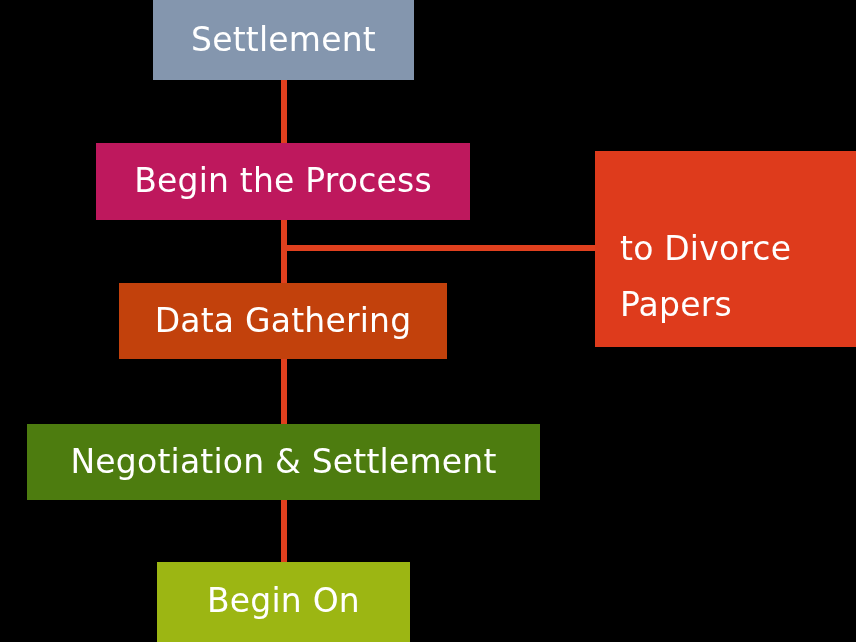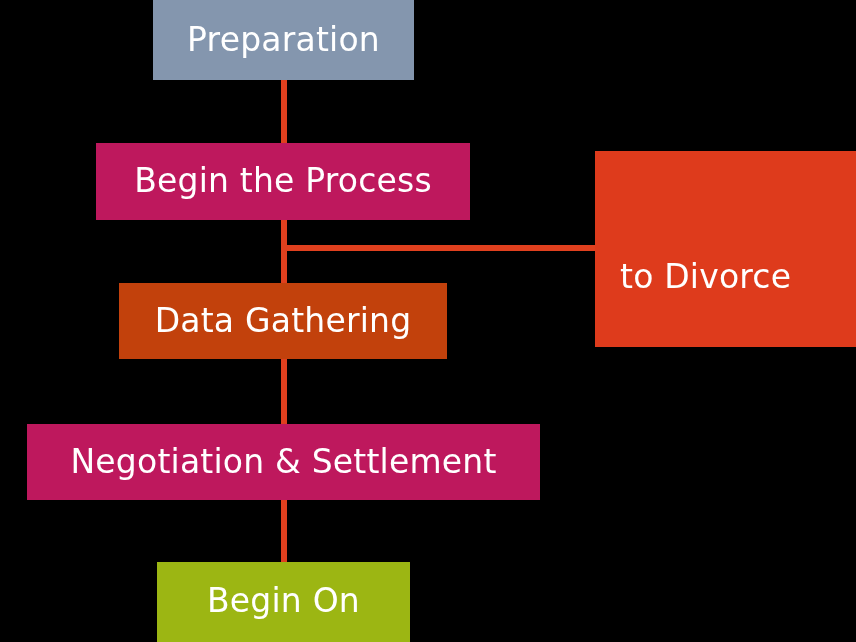--- a/index.html
+++ b/index.html
@@ -94,39 +94,40 @@
 </head>
 <body>
 
 <div id="canvas" style="background-color: rgb(0, 0, 0);">
 
   <div class="connector" id="connector-trunk" style="background-color: rgb(224, 64, 30);"></div>
 
   <div class="connector" id="connector-branch-response" style="background-color: rgb(224, 64, 30);"></div>
 
   <div class="node center" id="node-preparation" style="background-color: rgb(132, 150, 174); color: rgb(255, 255, 255);">
-    <span class="node-label">Preparation</span>
+    <span class="node-label">Settlement</span>
   </div>
 
   <div class="node center" id="node-begin-process" style="background-color: #be185d; color: rgb(255, 255, 255);">
     <span class="node-label">Begin the Process</span>
   </div>
 
   <div class="node center" id="node-data-gathering" style="background-color: #c2410c; color: rgb(255, 255, 255);">
     <span class="node-label">Data Gathering</span>
   </div>
 
-  <div class="node center" id="node-negotiation" style="background-color: #be185d; color: rgb(255, 255, 255);">
+  <div class="node center" id="node-negotiation" style="background-color: #4d7c0f; color: rgb(255, 255, 255);">
     <span class="node-label">Negotiation &amp; Settlement</span>
   </div>
 
   <div class="node center" id="node-moving-on" style="background-color: rgb(156, 182, 19); color: rgb(255, 255, 255);">
     <span class="node-label">Begin On</span>
   </div>
 
   <div class="node leftalign" id="node-response" style="background-color: rgb(222, 59, 28); color: rgb(255, 255, 255);">
     <span class="node-label">
       <br>
       <span>to Divorce</span><br>
+      <span>Papers</span>
     </span>
   </div>
 
 </div>
 
 </body></html>

